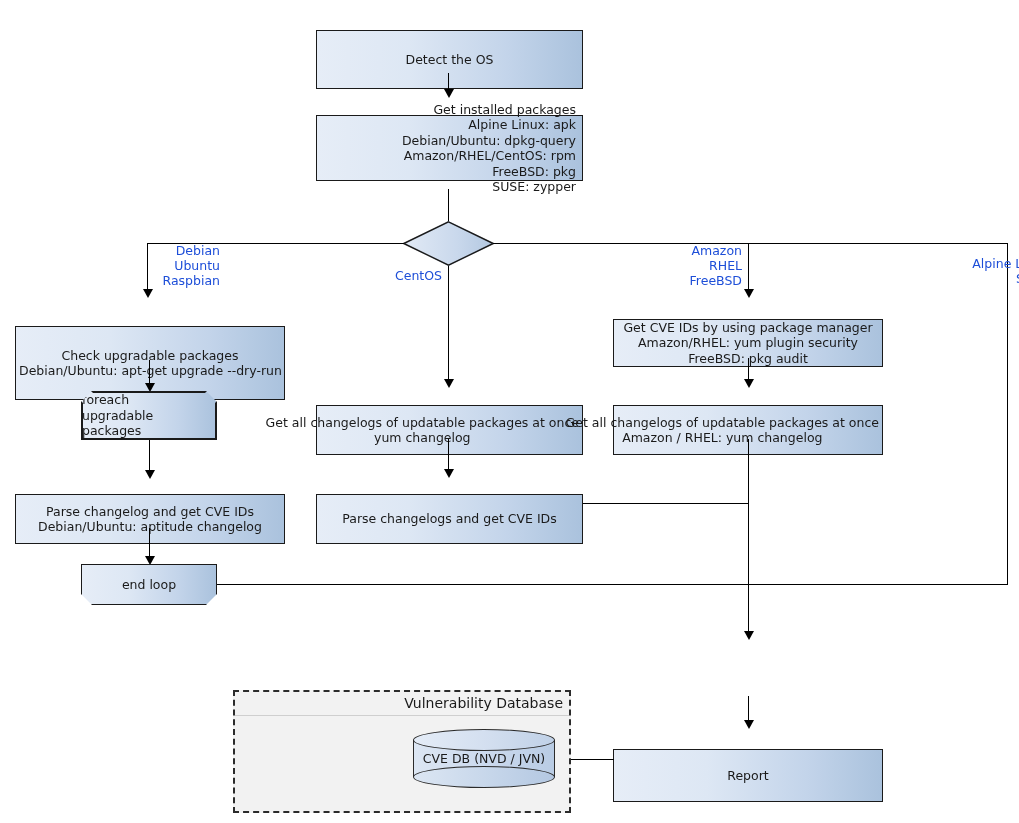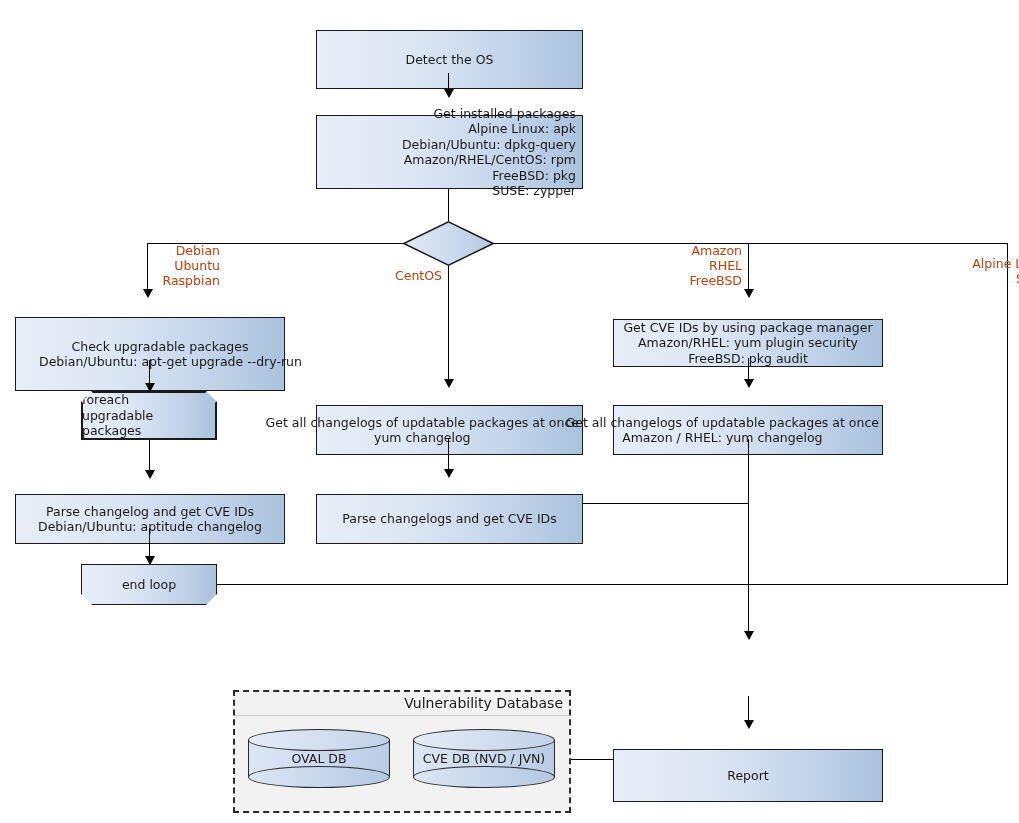--- a/index.html
+++ b/index.html
@@ -79,21 +79,21 @@
     -webkit-clip-path: polygon(50% 0, 100% 50%, 50% 100%, 0 50%);
     clip-path: polygon(50% 0, 100% 50%, 50% 100%, 0 50%);
   }
   .diamond-line { position: absolute; }
 
   
   .edge-label {
     position: absolute;
     font-size: 12.5px;
     line-height: 15px;
-    color: #c2410c;
+    color: #1d4ed8;
     white-space: nowrap;
   }
   .edge-label.ralign { text-align: right; }
 
   
   .line {
     position: absolute;
     background: #000000;
   }
   .vline { width: 1px; }
@@ -150,21 +150,21 @@
 
 <div id="canvas">
 
   <div class="node" style="left:316px; top:14px; width:267px; height:59px;">
     <span class="txt">Detect the OS</span>
   </div>
 
   <div class="line vline" style="left:448px; top:73px; height:18px;"></div>
   <div class="arrow-down" style="left:444px; top:89px;"></div>
 
-  <div class="node right-align" style="left:316px; top:99px; width:267px; height:74px;">
+  <div class="node right-align" style="left:316px; top:99px; width:267px; height:66px;">
     <span class="txt">
       <span>Get installed packages</span><br>
       <span>Alpine Linux: apk</span><br>
       <span>Debian/Ubuntu: dpkg-query</span><br>
       <span>Amazon/RHEL/CentOS: rpm</span><br>
       <span>FreeBSD: pkg</span><br>
       <span>SUSE: zypper</span>
     </span>
   </div>
 
@@ -199,21 +199,21 @@
     <span>RHEL</span><br>
     <span>FreeBSD</span>
   </div>
 
   <div class="line vline" style="left:1007px; top:243px; height:342px;"></div>
   <div class="edge-label ralign" style="left:948px; top:256px; width:101px;">
     <span>Alpine Linux</span><br>
     <span>SUSE</span>
   </div>
 
-  <div class="node" style="left:15px; top:301px; width:270px; height:74px;padding-left:20px;">
+  <div class="node" style="left:15px; top:310px; width:270px; height:74px;">
     <span class="txt">
       <span>Check upgradable packages</span><br>
       <span>Debian/Ubuntu: apt-get upgrade --dry-run</span>
     </span>
   </div>
 
   <div class="line vline" style="left:149px; top:360px; height:24px;"></div>
   <div class="arrow-down" style="left:145px; top:383px;"></div>
 
   <div class="loop-start" style="left:81px; top:391px; width:136px; height:49px;">
@@ -288,26 +288,20 @@
   </div>
 
   <div class="line hline" style="left:570px; top:759px; width:44px;"></div>
 
   <div class="group-box" style="left:233px; top:690px; width:338px; height:123px;"></div>
   <div class="group-divider" style="left:235px; top:715px; width:334px;"></div>
   <div class="group-title" style="left:283px; top:695px; width:280px;">
     <span>Vulnerability Database</span>
   </div>
 
-  <div class="cyl" style="left:248px; top:729px; width:142px; height:59px;">
-    <div class="body"></div>
-    <div class="cap bottom"></div>
-    <div class="cap top"></div>
-    <div class="label">OVAL DB</div>
-  </div>
 
   <div class="cyl" style="left:413px; top:729px; width:142px; height:59px;">
     <div class="body"></div>
     <div class="cap bottom"></div>
     <div class="cap top"></div>
     <div class="label">CVE DB (NVD / JVN)</div>
   </div>
 
 </div>
 

